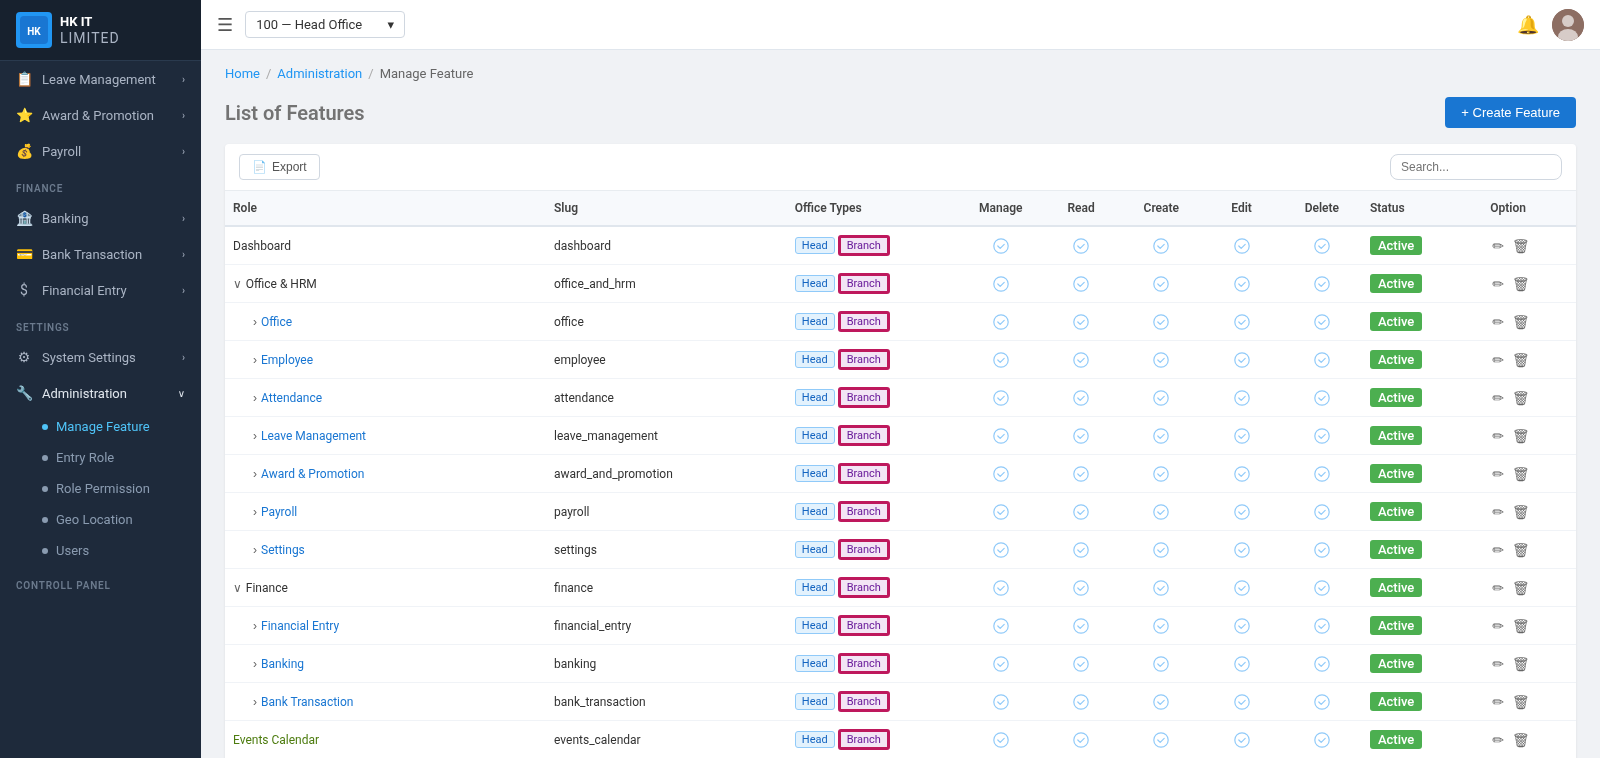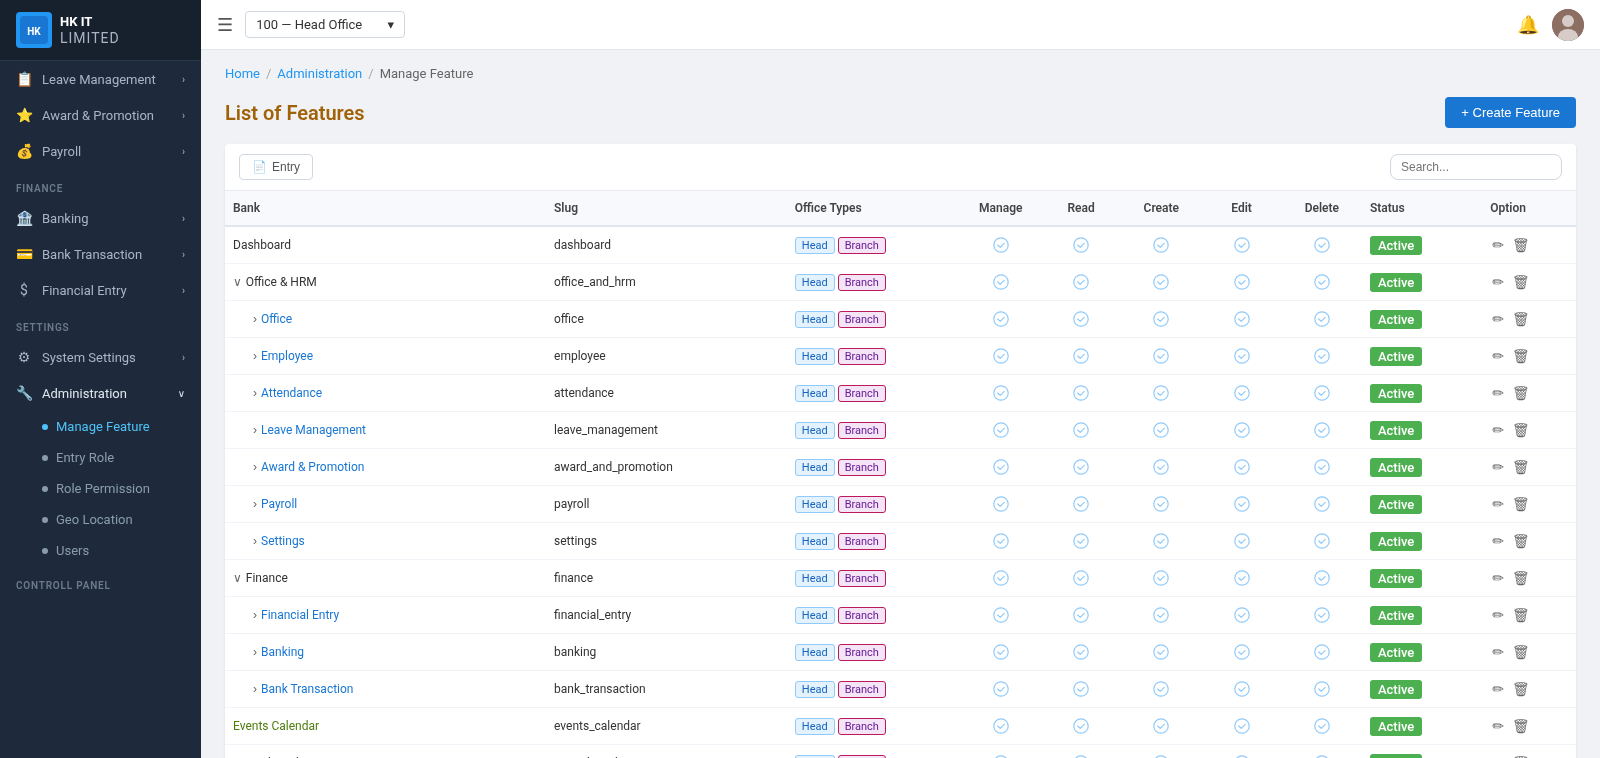--- a/index.html
+++ b/index.html
@@ -35,21 +35,21 @@
     .topbar-avatar { width: 32px; height: 32px; border-radius: 50%; background: #8d6e63; display: flex; align-items: center; justify-content: center; overflow: hidden; cursor: pointer; }
 
     
     .content { flex: 1; overflow-y: auto; padding: 16px 24px; }
 
     .breadcrumb { display: flex; align-items: center; gap: 6px; margin-bottom: 16px; font-size: 13px; color: #666; }
     .breadcrumb a { color: #2196f3; text-decoration: none; }
     .breadcrumb-sep { color: #aaa; }
 
     .page-header { display: flex; align-items: center; justify-content: space-between; margin-bottom: 16px; }
-    .page-title { font-size: 20px; font-weight: 600; color: #a16207; }
+    .page-title { font-size: 20px; font-weight: 600; color: #737373; }
     .btn-create { background: #1976d2; color: white; border: none; border-radius: 4px; padding: 8px 16px; font-size: 13px; cursor: pointer; display: flex; align-items: center; gap: 6px; }
 
     .table-card { background: white; border-radius: 4px; box-shadow: 0 1px 3px rgba(0,0,0,0.08); }
     .table-toolbar { display: flex; align-items: center; justify-content: space-between; padding: 10px 14px; border-bottom: 1px solid #e8ecf0; }
     .btn-export { border: 1px solid #d0d7e0; background: white; border-radius: 4px; padding: 5px 12px; font-size: 12px; cursor: pointer; display: flex; align-items: center; gap: 5px; color: #555; }
     .search-box { border: 1px solid #d0d7e0; border-radius: 8px; padding: 5px 10px; font-size: 12px; color: #333; width: 172px; }
 
     table { width: 100%; border-collapse: collapse; }
     th { background: #f7f9fc; padding: 10px 8px; text-align: left; font-size: 12px; font-weight: 600; color: #444; border-bottom: 2px solid #e0e6ed; white-space: nowrap; }
     td { padding: 8px 8px; border-bottom: 1px solid #f0f3f7; font-size: 12px; color: #333; vertical-align: middle; }
@@ -57,21 +57,21 @@
     .col-name { width: 240px; }
     .col-slug { width: 180px; }
     .col-office { width: 130px; }
     .col-perm { width: 60px; text-align: center; }
     .col-status { width: 90px; }
     .col-option { width: 70px; }
 
     .expand-btn { background: none; border: none; cursor: pointer; color: #666; font-size: 12px; margin-right: 4px; }
 
     .badge-head { background: #e3f2fd; color: #1565c0; border: 1px solid #90caf9; border-radius: 3px; padding: 1px 6px; font-size: 11px; margin-right: 3px; display: inline-block; }
-    .badge-branch { background: #f3e5f5; color: #6a1b9a; border: 1px solid #be185d; border-radius: 3px; padding: 1px 6px; font-size: 11px; display: inline-block; }
+    .badge-branch { background: #f3e5f5; color: #6a1b9a; border: 3px solid #be185d; border-radius: 3px; padding: 1px 6px; font-size: 11px; display: inline-block; }
 
     .check-circle { color: #90caf9; font-size: 16px; display: flex; justify-content: center; }
     .check-circle svg { width: 16px; height: 16px; }
 
     .status-active { background: #4caf50; color: white; border-radius: 3px; padding: 2px 8px; font-size: 13px; font-weight: 500; display: inline-block; }
 
     .option-btns { display: flex; align-items: center; gap: 4px; }
     .opt-btn { background: none; border: none; cursor: pointer; color: #666; font-size: 14px; padding: 2px; }
 
     .row-name { display: flex; align-items: center; }
@@ -221,29 +221,29 @@
 
     <div class="page-header">
       <h1 class="page-title">List of Features</h1>
       <button class="btn-create">+ Create Feature</button>
     </div>
 
     <div class="table-card">
       <div class="table-toolbar">
         <button class="btn-export">
           <span>📄</span>
-          <span>Entry</span>
+          <span>Export</span>
         </button>
         <input class="search-box" type="text" placeholder="Search..." style="">
       </div>
 
       <table>
         <thead>
           <tr>
-            <th class="col-name">Bank</th>
+            <th class="col-name">Role</th>
             <th class="col-slug">Slug</th>
             <th class="col-office">Office Types</th>
             <th class="col-perm">Manage</th>
             <th class="col-perm">Read</th>
             <th class="col-perm">Create</th>
             <th class="col-perm">Edit</th>
             <th class="col-perm">Delete</th>
             <th class="col-status">Status</th>
             <th class="col-option">Option</th>
           </tr>

